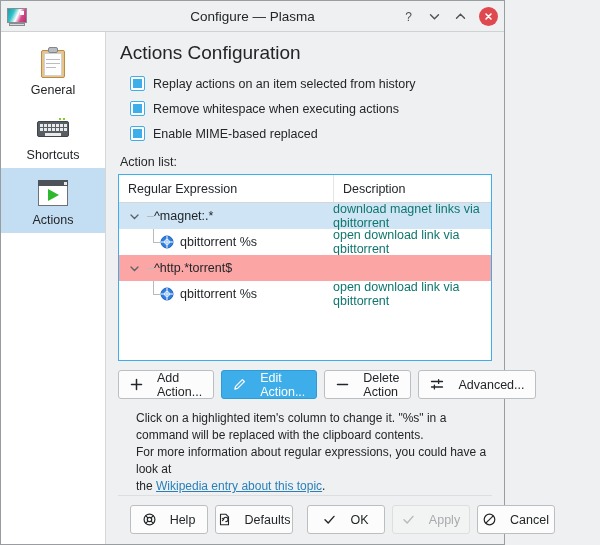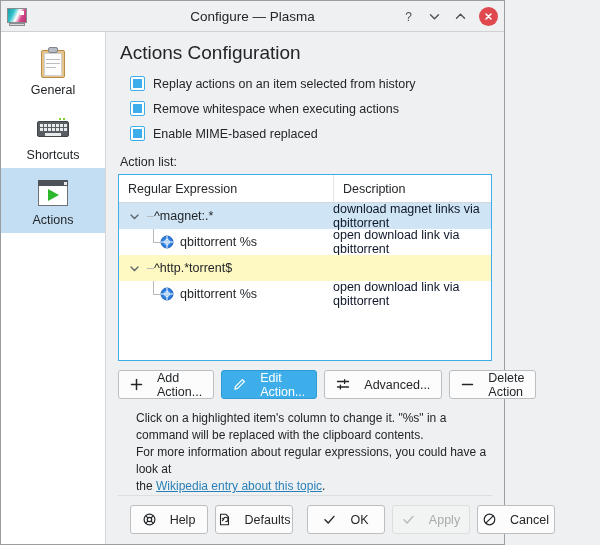--- a/index.html
+++ b/index.html
@@ -112,23 +112,23 @@
   }
   .lv-head{display:flex;height:27px;flex:0 0 27px;border-bottom:1px solid #d4d6d7;background:#ffffff;}
   .lv-head div{
     display:flex;align-items:center;font-size:12.5px;color:#232629;padding-left:9px;
   }
   .col-a{width:205px;flex:0 0 205px;border-right:1px solid #e2e4e5;}
   .col-b{flex:1;}
   .lv-rows{flex:1;position:relative;}
   .row{display:flex;height:26px;align-items:center;position:relative;}
   .row.sel{background:#cfe5f5;}
-  .row.alt{background:#fef9c3;}
+  .row.alt{background:#fca5a5;}
   .cell-a{width:205px;flex:0 0 205px;display:flex;align-items:center;padding-left:9px;box-sizing:border-box;}
-  .cell-b{flex:1;padding-left:9px;font-size:12.5px;color:#0f172a;}
+  .cell-b{flex:1;padding-left:9px;font-size:12.5px;color:#0f766e;}
   .twisty{
     width:13px;height:13px;flex:0 0 13px;display:flex;align-items:center;justify-content:center;
     color:#5b6065;margin-right:1px;
   }
   .branch{width:12px;height:26px;flex:0 0 12px;position:relative;}
   .branch .v{position:absolute;left:5px;top:0;width:1px;height:26px;background:#b7bbbe;}
   .branch .v.half{height:13px;}
   .branch .h{position:absolute;left:5px;top:13px;width:7px;height:1px;background:#b7bbbe;}
   .indent{width:20px;flex:0 0 20px;}
   .globe{width:14px;height:14px;flex:0 0 14px;margin-right:6px;position:relative;}
@@ -365,34 +365,34 @@
         <div class="btn primary">
           <span>
             <svg width="13" height="13" viewBox="0 0 13 13">
                 <path d="M9.4 1.6 L11.4 3.6 L4.6 10.4 L1.9 11.1 L2.6 8.4 Z" fill="none" stroke="#ffffff" stroke-width="1.3" stroke-linejoin="round"></path>
               </svg>
           </span>
           <span>Edit Action...</span>
         </div>
         <div class="btn">
           <span>
+            <svg width="13" height="13" viewBox="0 0 13 13">
+                <path d="M1.5 6.5 H11.5" stroke="#232629" stroke-width="1.5" stroke-linecap="round"></path>
+              </svg>
+          </span>
+          <span>Delete Action</span>
+        </div>
+        <div class="btn">
+          <span>
             <svg width="14" height="13" viewBox="0 0 14 13">
               <path d="M1.5 3.5 H12.5 M1.5 9 H12.5" stroke="#232629" stroke-width="1.3" stroke-linecap="round"></path>
               <path d="M8.6 1.6 V5.4 M4.4 7.1 V10.9" stroke="#232629" stroke-width="1.3" stroke-linecap="round"></path>
             </svg>
           </span>
           <span>Advanced...</span>
-        </div>
-        <div class="btn">
-          <span>
-            <svg width="13" height="13" viewBox="0 0 13 13">
-                <path d="M1.5 6.5 H11.5" stroke="#232629" stroke-width="1.5" stroke-linecap="round"></path>
-              </svg>
-          </span>
-          <span>Delete Action</span>
         </div>
       </div>
 
       <div class="helptext">
         <span>Click on a highlighted item's column to change it. "%s" in a command will be</span>
         <span>replaced with the clipboard contents.</span><br>
         <span>For more information about regular expressions, you could have a look at</span><br>
         <span>the </span><a href="#">Wikipedia entry about this topic</a><span>.</span>
       </div>
 

